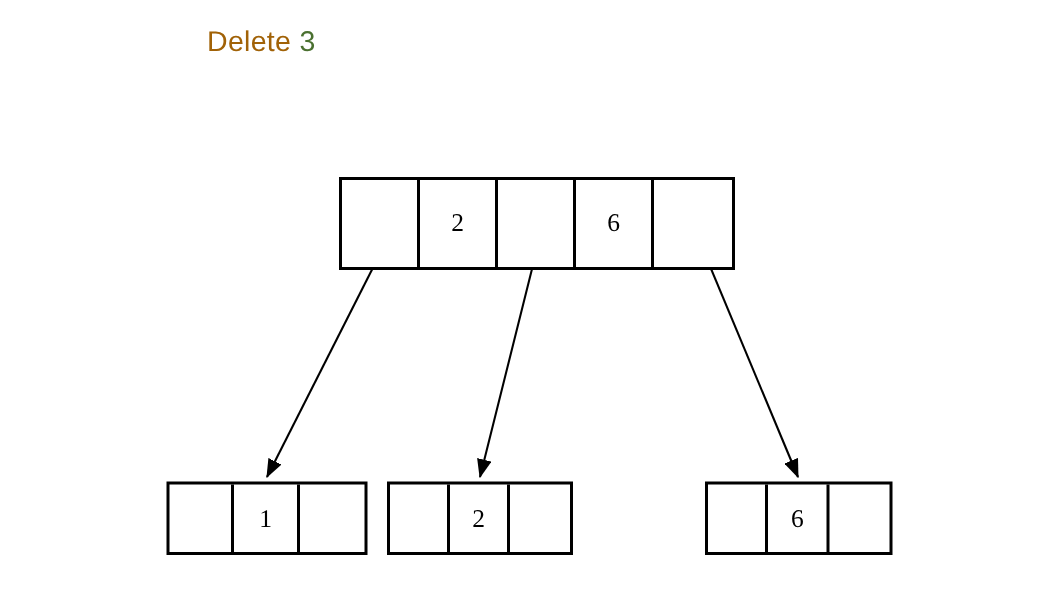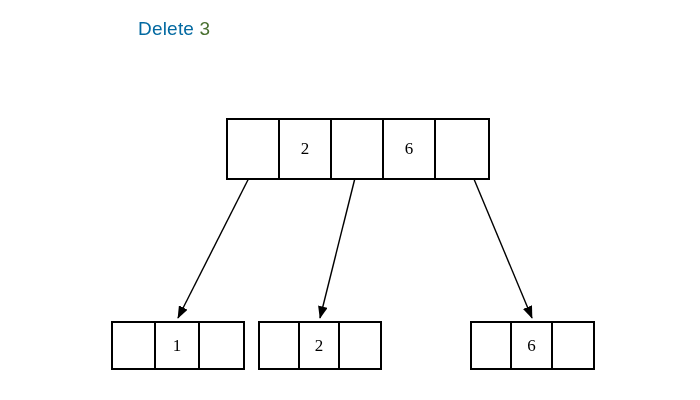--- a/index.html
+++ b/index.html
@@ -26,21 +26,21 @@
     left: 138px;
     top: 16px;
     font-family: "Liberation Sans", sans-serif;
     font-size: 19px;
     line-height: 26px;
     letter-spacing: 0.2px;
     white-space: pre;
     color: #1a1a1a;
   }
   #title .op {
-    color: #0369a1;
+    color: #a16207;
   }
   #title .key {
     color: #4a7030;
   }
 
   
   .node {
     position: absolute;
     display: flex;
     box-sizing: border-box;

